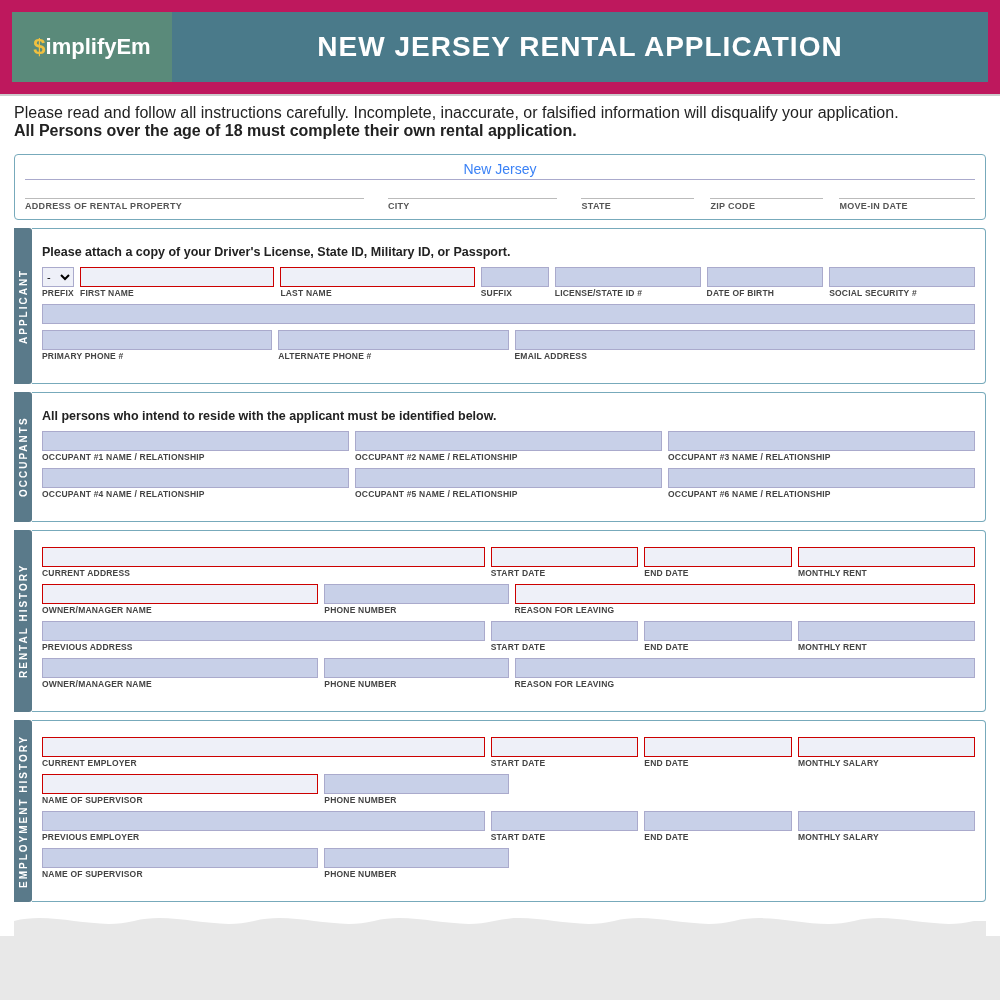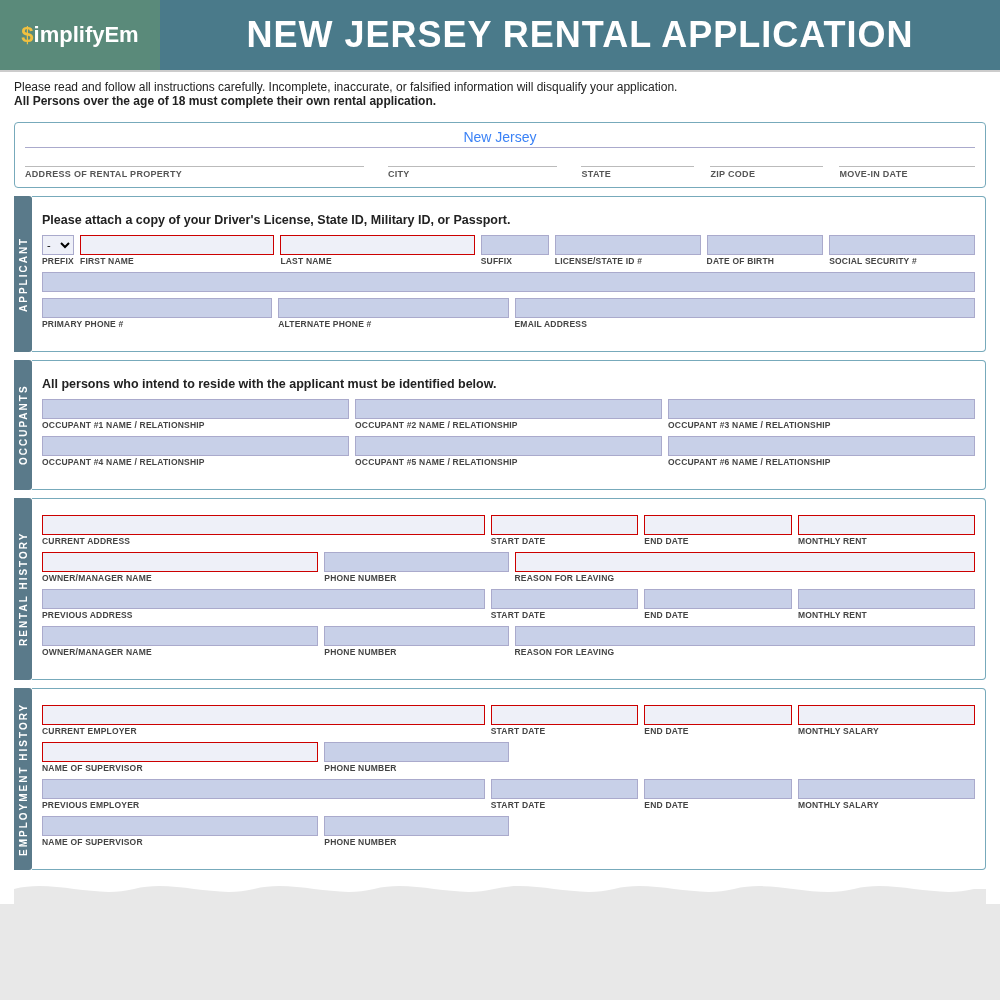--- a/index.html
+++ b/index.html
@@ -13,23 +13,23 @@
     }
     .page {
       width: 1000px;
       background: #fff;
       padding: 0;
     }
     
     .header {
       display: flex;
       align-items: flex-end;
-      background: #fca5a5;
+      background: #be185d;
       border-bottom: 2px solid #ccc;
-      padding: 0;
+      padding: 12px;
     }
     .logo-area {
       background: #5a8a7a;
       width: 160px;
       min-height: 70px;
       display: flex;
       align-items: center;
       justify-content: center;
       flex-shrink: 0;
     }
@@ -44,29 +44,29 @@
     .title-area {
       flex: 1;
       background: #4a7a8a;
       min-height: 70px;
       display: flex;
       align-items: center;
       justify-content: center;
     }
     .title-text {
       color: #fff;
-      font-size: 36px;
+      font-size: 28px;
       font-weight: 900;
       letter-spacing: 1px;
       text-transform: uppercase;
     }
     
     .notice {
       padding: 8px 20px 6px 14px;
-      font-size: 12px;
+      font-size: 16px;
       color: #222;
       background: #fff;
     }
     .notice .bold-line {
       font-weight: bold;
     }
     
     .property-section {
       margin: 8px 14px;
       border: 1.5px solid #7ab;

